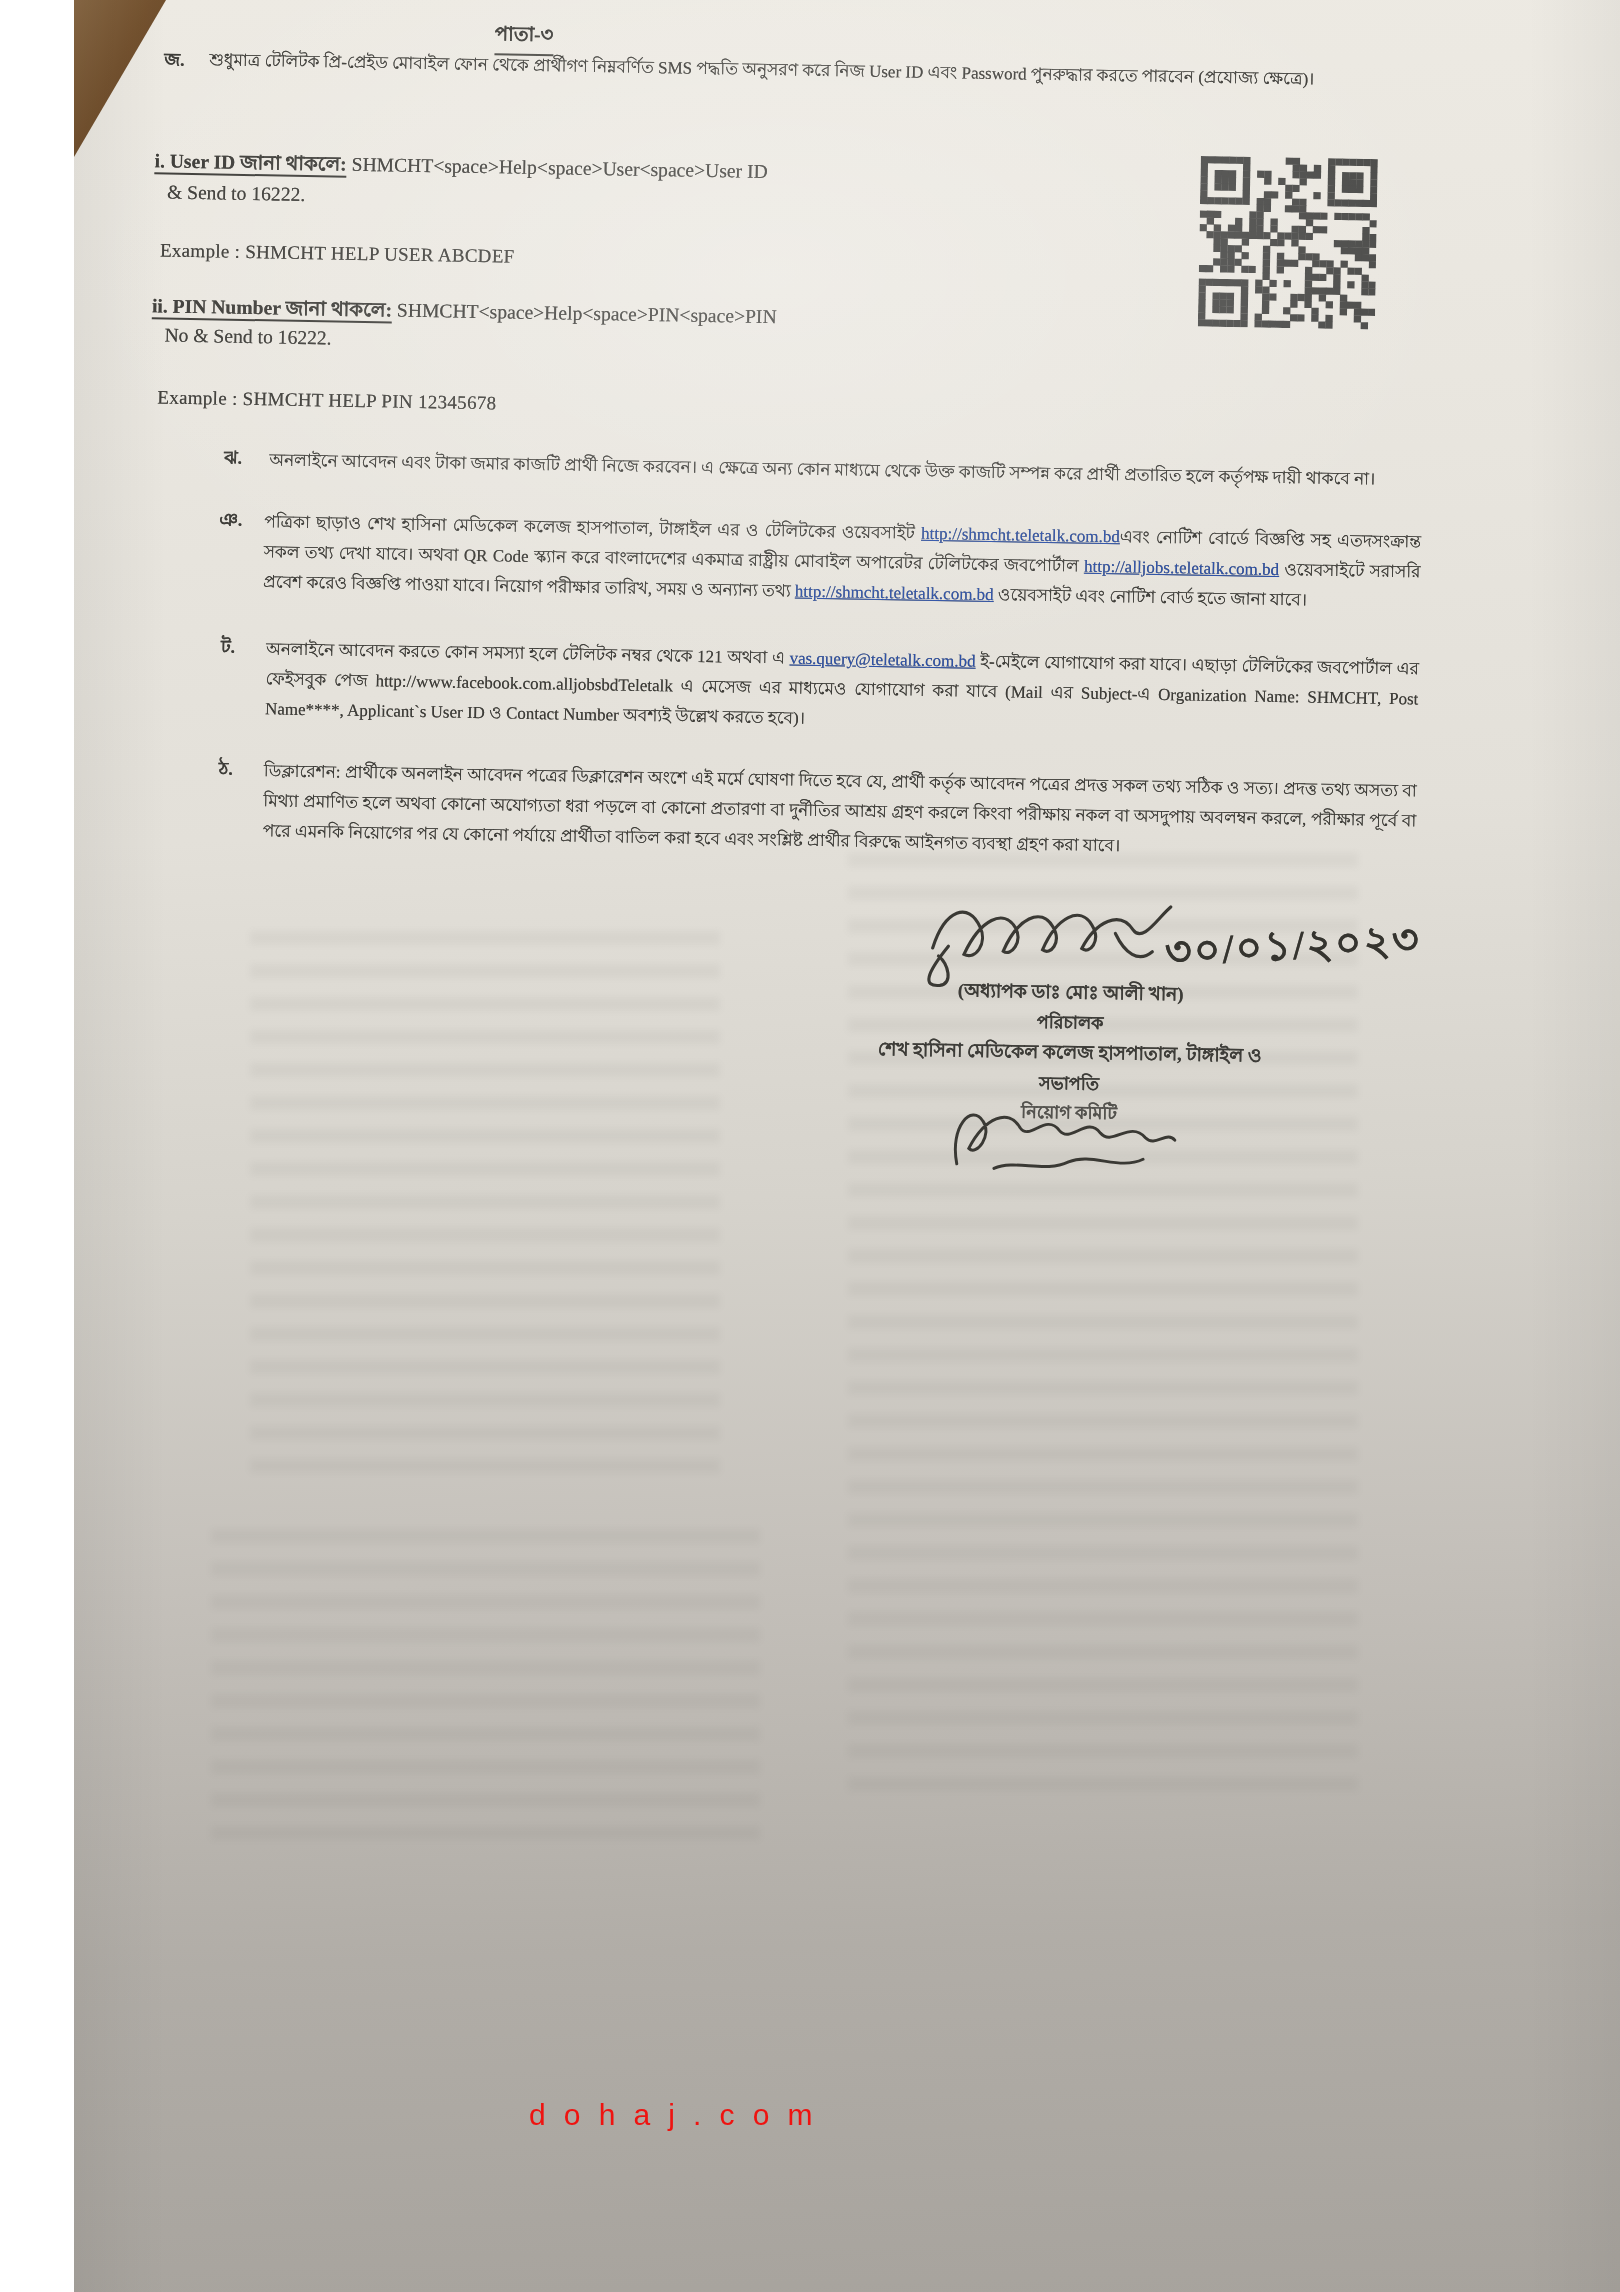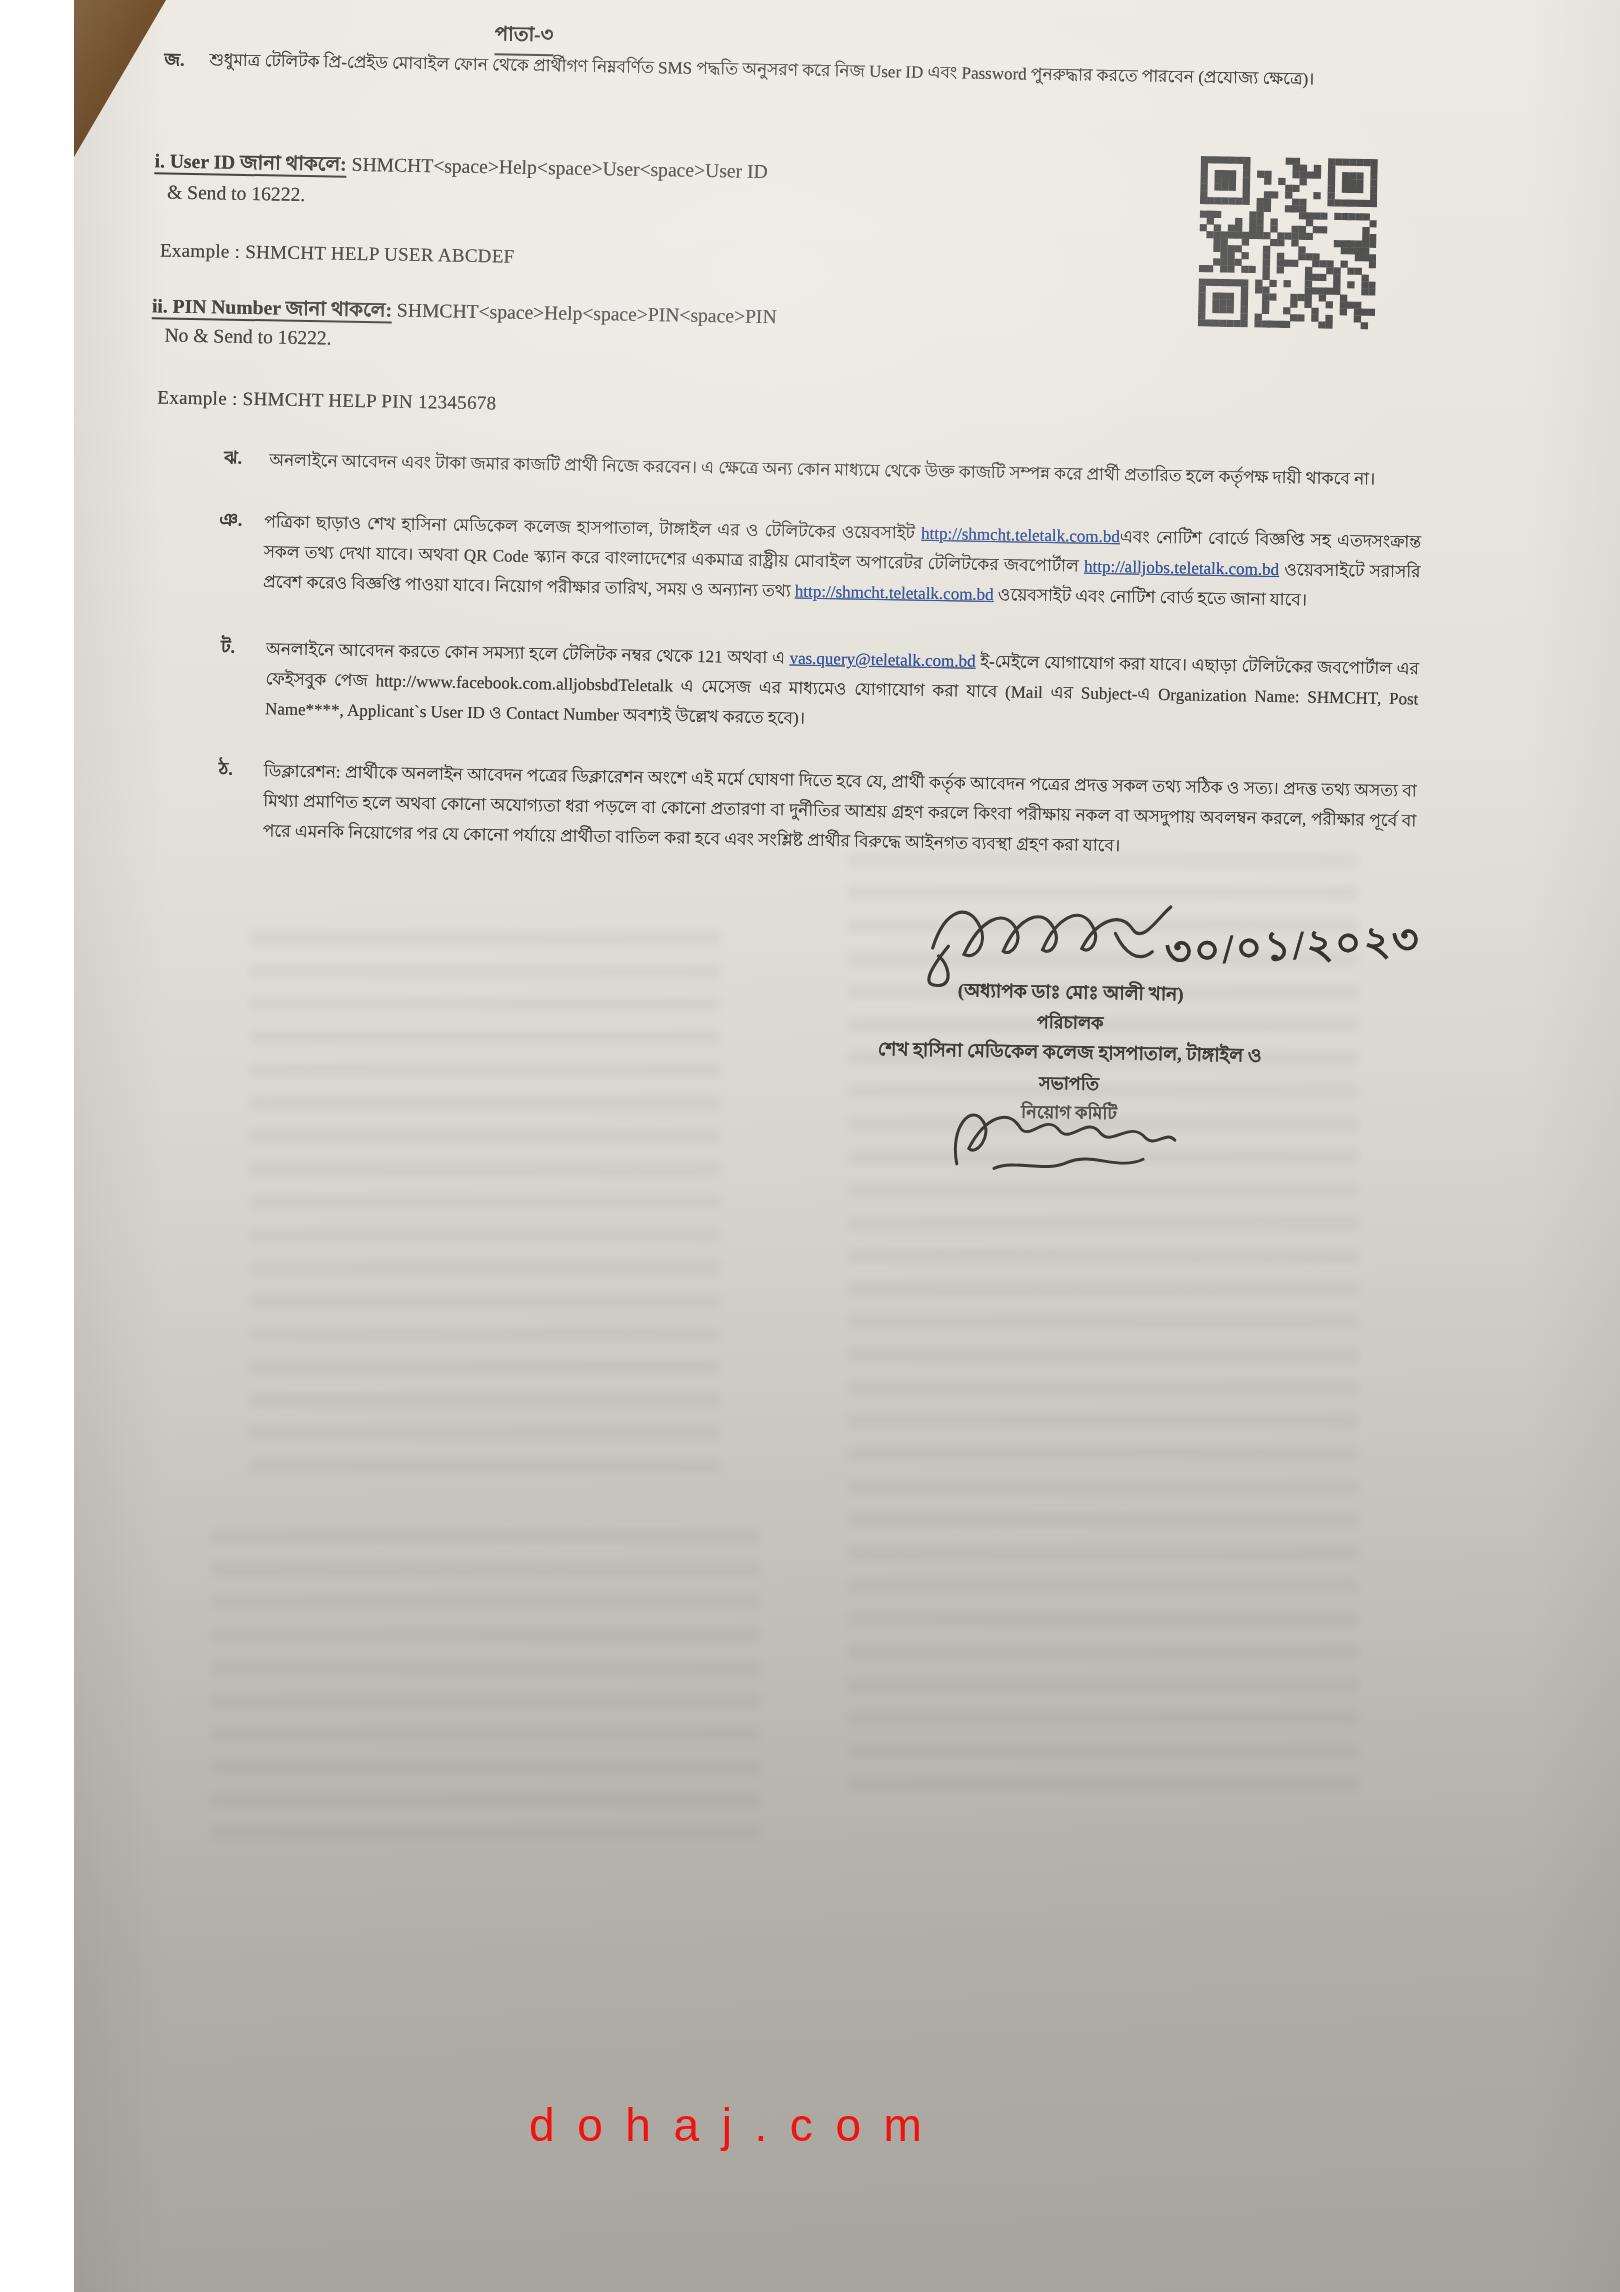--- a/index.html
+++ b/index.html
@@ -43,21 +43,21 @@
   .sig-org{position:absolute;left:796px;top:1023px;width:433px;text-align:center;font-weight:700;font-size:18.6px;white-space:nowrap;}
   .sig-title2{position:absolute;left:894px;top:1055px;width:237px;text-align:center;font-weight:700;font-size:17.6px;}
   .sig-committee{position:absolute;left:910px;top:1084px;width:206px;text-align:center;font-weight:700;font-size:17.6px;opacity:.85;}
   .committee-scrawl{position:absolute;left:882px;top:1064px;width:245px;height:108px;}
   .ghost{position:absolute;filter:blur(3.9px);opacity:.055;pointer-events:none;
          background:repeating-linear-gradient(180deg,#55544e 0 13.7px,rgba(0,0,0,0) 13.7px 33px);}
   .g1{left:176px;top:931px;width:470px;height:549px;}
   .g2{left:774px;top:853px;width:510px;height:941px;}
   .g3{left:137px;top:1529px;width:549px;height:323px;}
   .watermark{position:absolute;left:529px;top:2098px;font-family:"Liberation Sans","DejaVu Sans",sans-serif;
-             font-size:46px;color:#ef1310;letter-spacing:4.9px;white-space:nowrap;font-weight:400;}
+             font-size:30px;color:#ef1310;letter-spacing:4.9px;white-space:nowrap;font-weight:400;}
 </style>
 </head>
 <body>
 
 <div class="stage">
   <div class="white-strip"></div>
 
   <div class="paper">
     <div class="wood-corner"></div>
 

